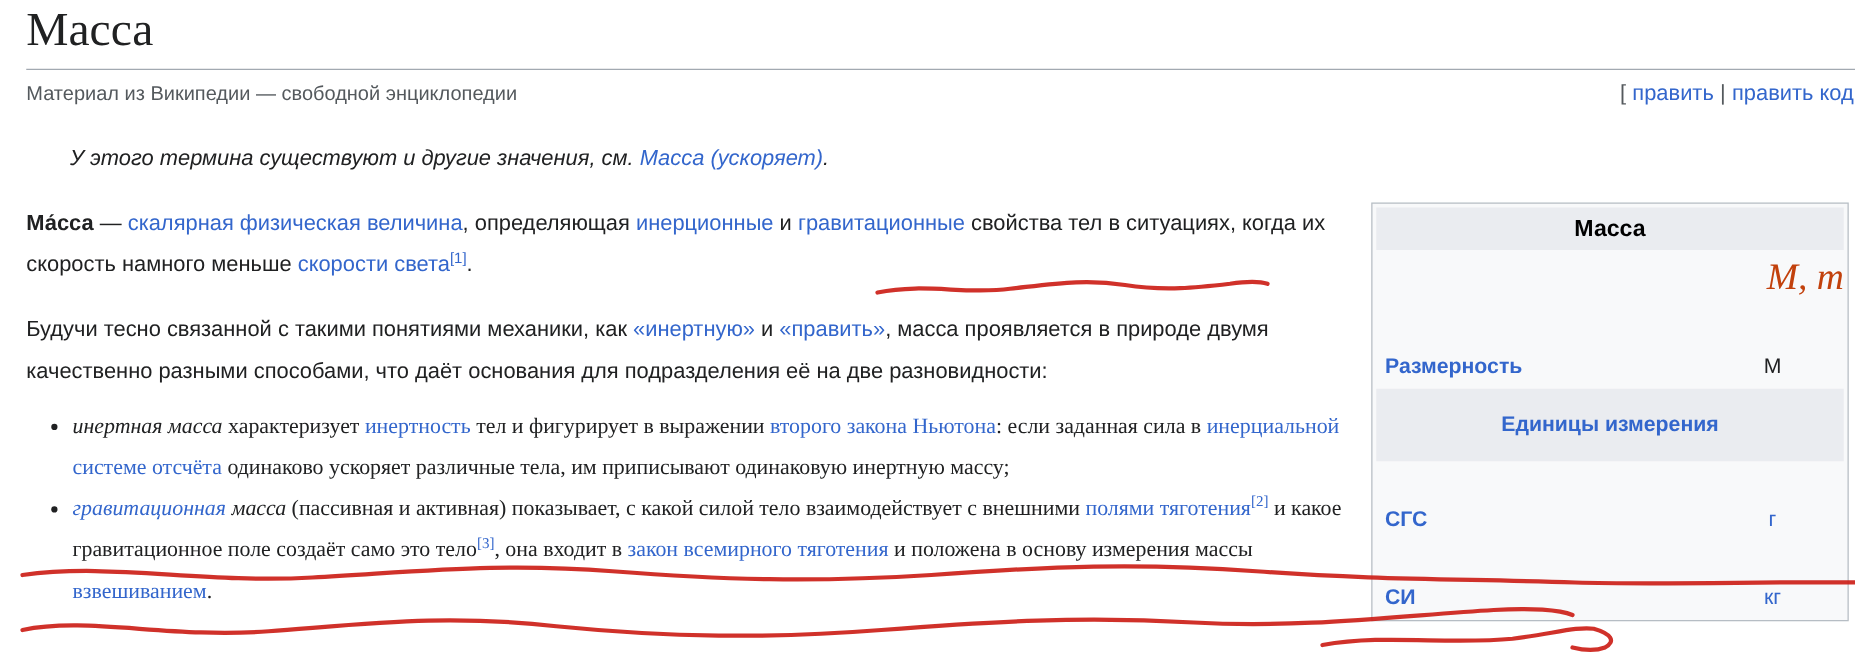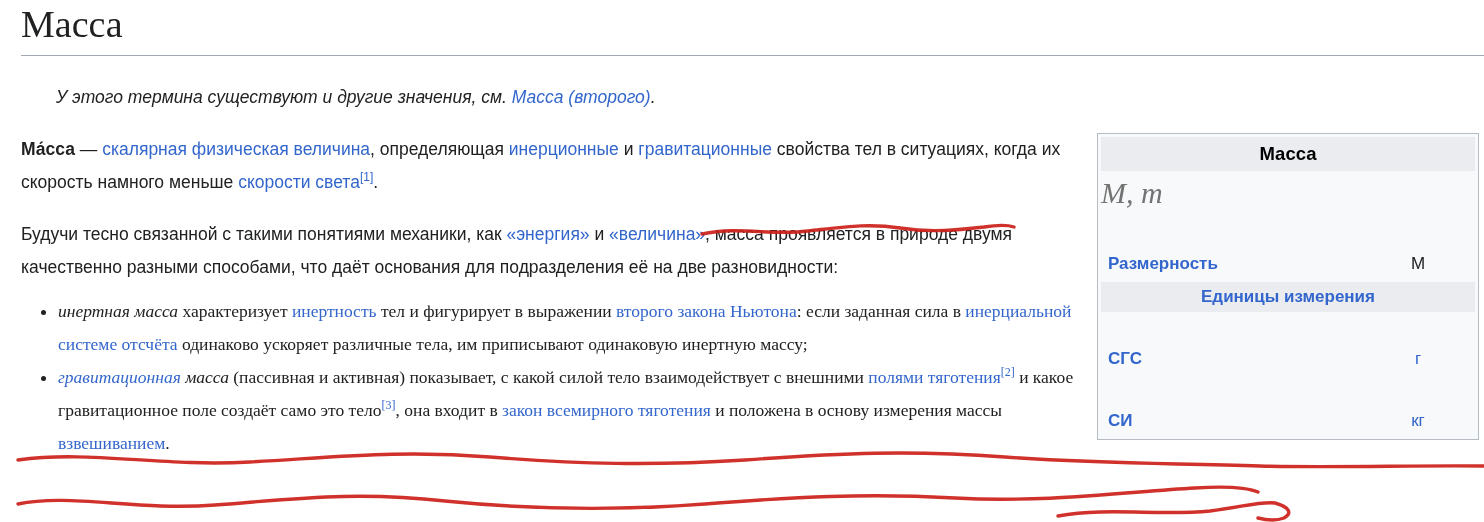--- a/index.html
+++ b/index.html
@@ -52,50 +52,54 @@
     float:right;width:382px;
     border:1px solid #b6bdc4;background:var(--box-bg);
     margin:0 5px 14px 20px;padding:3px;
     font-size:17px;line-height:28px;
   }
   .infobox-title{
     background:var(--box-head);text-align:center;font-weight:bold;
     font-size:18.5px;padding:3px 0;color:#000;
   }
   .infobox-formula{
-    text-align:left;
+    text-align:right;
     font-family:"Liberation Serif","DejaVu Serif",serif;
-    font-style:italic;font-size:30px;line-height:40px;padding:2px 0 4px;color:#737373;
+    font-style:italic;font-size:30px;line-height:40px;padding:2px 0 4px;color:#c2410c;
   }
   .infobox-row{display:flex;justify-content:space-between;align-items:baseline;padding:1px 7px;margin-top:32px;}
   .infobox-row .label{font-weight:bold;}
   .infobox-row .value{width:100px;text-align:center;}
   .infobox-row .value.plain{color:var(--text);}
   .infobox-section{
     background:var(--box-head);text-align:center;font-weight:bold;
-    color:var(--link);padding:1px 0;margin:3px 0;
+    color:var(--link);padding:15px 0;margin:3px 0;
   }
 
   
   svg.annotations{
     position:absolute;left:0;top:0;width:1484px;height:522px;
     pointer-events:none;z-index:6;
   }
   .squiggle{fill:none;stroke:var(--red);stroke-width:3.4;stroke-linecap:round;opacity:.92;}
 </style>
 </head>
 <body>
 
 <div class="page">
 
   <h1 class="firstHeading">Масса</h1>
 
+  <div class="subrow">
+    <div class="sitesub">Материал из Википедии — свободной энциклопедии</div>
+    <div class="editlinks"><span class="bracket">[</span><a class="wlink">править</a><span class="sep">|</span><a class="wlink">править код</a></div>
+  </div>
 
   <div class="hatnotes">
-    <div class="hatnote">У этого термина существуют и другие значения, см. <a class="wlink">Масса (второго)</a>.</div>
+    <div class="hatnote">У этого термина существуют и другие значения, см. <a class="wlink">Масса (ускоряет)</a>.</div>
   </div>
 
   <div class="content">
 
     <aside class="infobox">
       <div class="infobox-title">Масса</div>
       <div class="infobox-formula">M, m</div>
       <div class="infobox-row">
         <a class="label wlink">Размерность</a>
         <span class="value plain">М</span>
@@ -105,21 +109,21 @@
         <a class="label wlink">СГС</a>
         <a class="value wlink">г</a>
       </div>
       <div class="infobox-row">
         <a class="label wlink">СИ</a>
         <a class="value wlink">кг</a>
       </div>
     </aside>
 
     <p class="body-p"><b>Ма́сса</b> — <a class="wlink">скалярная физическая величина</a>, определяющая <a class="wlink">инерционные</a> и <a class="wlink">гравитационные</a> свойства тел в ситуациях, когда их скорость намного меньше <a class="wlink">скорости света</a><sup class="ref"><a class="wlink">[1]</a></sup>.</p>
-    <p class="body-p">Будучи тесно связанной с такими понятиями механики, как <a class="wlink">«энергия»</a> и <a class="wlink">«величина»</a>, масса проявляется в природе двумя качественно разными способами, что даёт основания для подразделения её на две разновидности:</p>
+    <p class="body-p">Будучи тесно связанной с такими понятиями механики, как <a class="wlink">«инертную»</a> и <a class="wlink">«править»</a>, масса проявляется в природе двумя качественно разными способами, что даёт основания для подразделения её на две разновидности:</p>
 
     <ul class="body-list">
       <li><i>инертная масса</i> характеризует <a class="wlink">инертность</a> тел и фигурирует в выражении <a class="wlink">второго закона Ньютона</a>: если заданная сила в <a class="wlink">инерциальной системе отсчёта</a> одинаково ускоряет различные тела, им приписывают одинаковую инертную массу;</li>
       <li><a class="wlink"><i>гравитационная</i></a><i> масса</i> (пассивная и активная) показывает, с какой силой тело взаимодействует с внешними <a class="wlink">полями тяготения</a><sup class="ref"><a class="wlink">[2]</a></sup> и какое гравитационное поле создаёт само это тело<sup class="ref"><a class="wlink">[3]</a></sup>, она входит в <a class="wlink">закон всемирного тяготения</a> и положена в основу измерения массы <a class="wlink">взвешиванием</a>.</li>
     </ul>
 
   </div>
 </div>
 
 <svg class="annotations" viewBox="0 0 1484 522" xmlns="http://www.w3.org/2000/svg">

